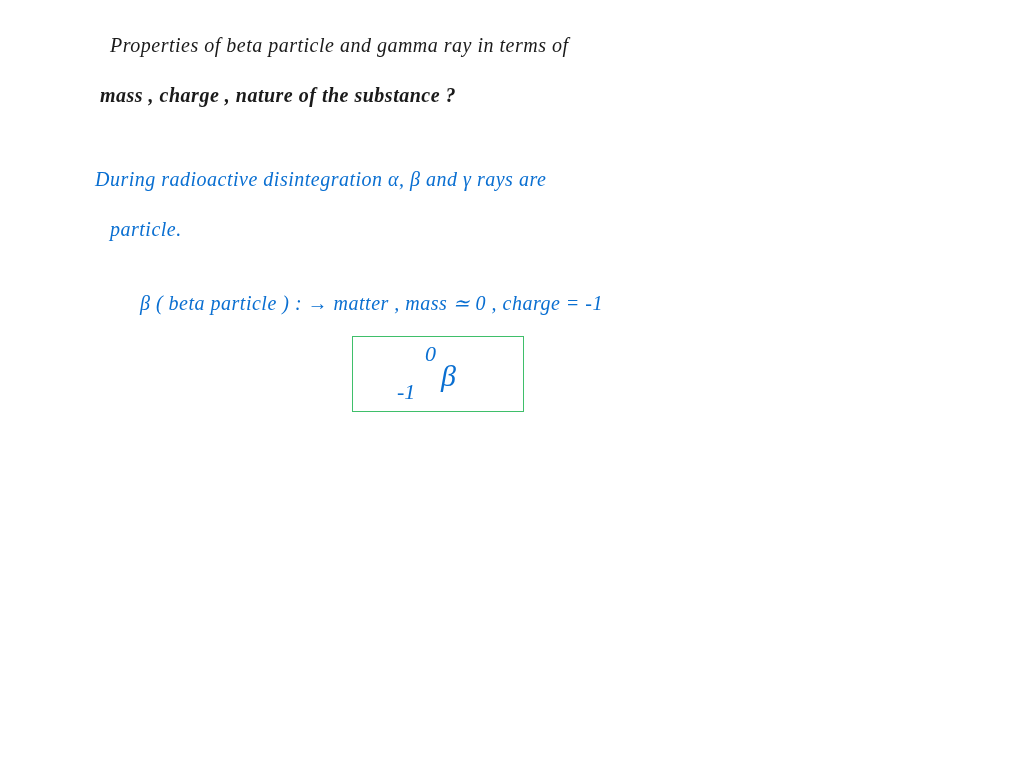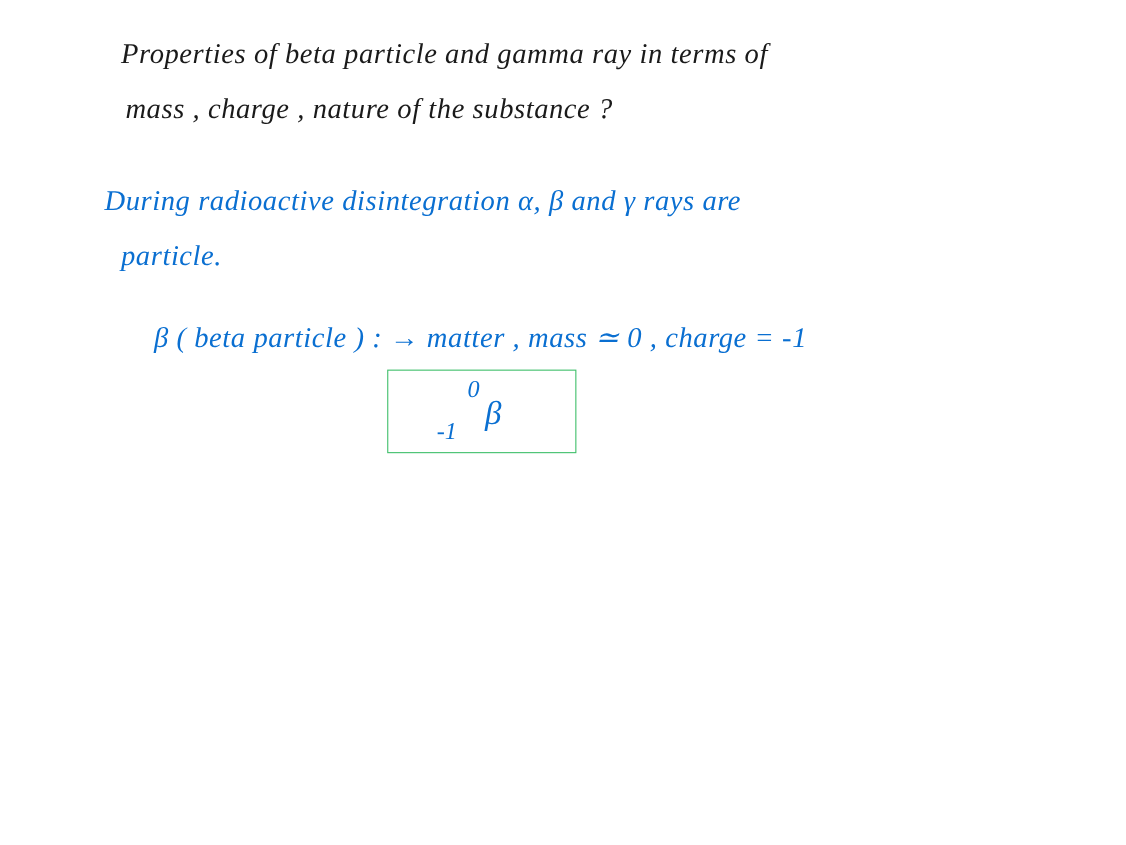--- a/index.html
+++ b/index.html
@@ -12,21 +12,21 @@
     overflow: hidden;
   }
   .page {
     position: relative;
     width: 1024px;
     height: 768px;
   }
   .line {
     position: absolute;
     white-space: nowrap;
-    font-size: 26px;
+    font-size: 20px;
     line-height: 1.3;
     letter-spacing: 0.5px;
   }
   .black { color: #1a1a1a; font-style: italic; font-weight: 500; }
   .blue  { color: #0a6fd1; font-style: italic; font-weight: 500; text-align: center; }
   .boxed {
     position: absolute;
     border: 1.5px solid #3fbf6a;
     width: 170px;
     height: 74px;
@@ -56,21 +56,21 @@
     font-style: italic;
     font-size: 30px;
   }
 </style>
 </head>
 <body>
 
 <div class="page">
 
   <div class="line black" style="left:110px; top:32px;">Properties of beta particle and gamma ray in terms of</div>
-  <div class="line black" style="left:114px; top:82px;">mass , charge , nature of the substance ?</div>
+  <div class="line black" style="left:100px; top:82px;font-weight:bold;">mass , charge , nature of the substance ?</div>
 
   <div class="line blue" style="left:95px; top:166px;">During radioactive disintegration α, β and γ rays are</div>
   <div class="line blue" style="left:110px; top:216px;">particle.</div>
 
   <div class="line blue" style="left:140px; top:290px;">β ( beta particle ) : → matter  ,  mass ≃ 0  ,  charge = -1</div>
 
   <div class="boxed">
     <div class="symbol-wrap">
       <span class="sup" style="left:72px; top:4px;">0</span>
       <span class="sub" style="left:44px; top:42px;">-1</span>

